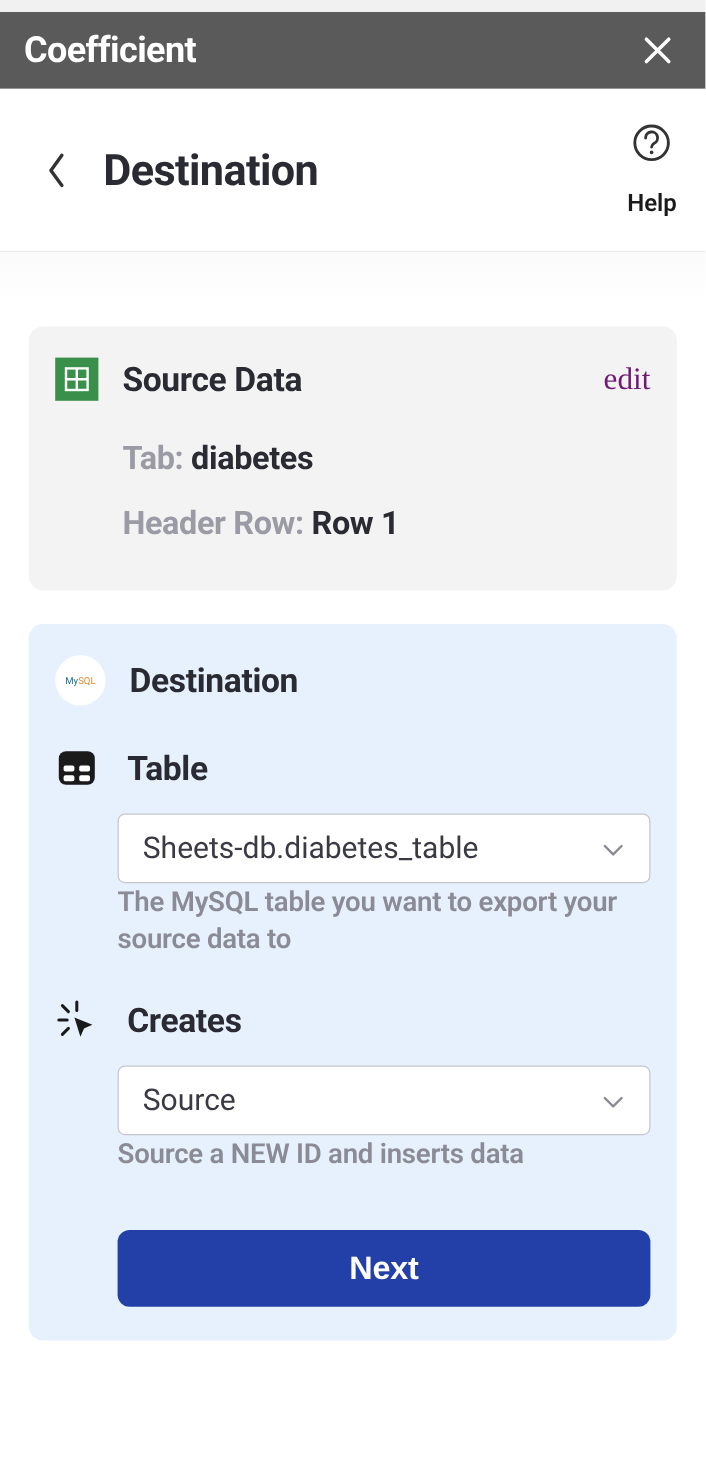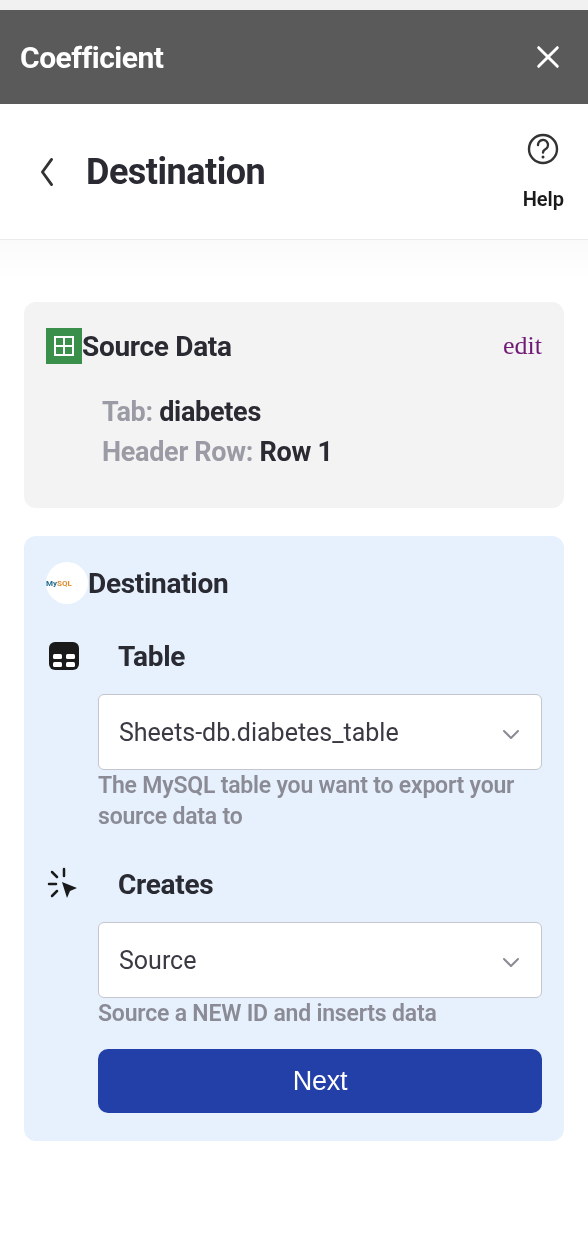--- a/index.html
+++ b/index.html
@@ -20,21 +20,21 @@
     background: #f1f1f1;
   }
 
   .titlebar {
     background: #5a5a5a;
     color: #ffffff;
     display: flex;
     align-items: center;
     justify-content: space-between;
     padding: 16px 20px;
-    height: 94px;
+    height: 64px;
   }
   .titlebar-title {
     font-size: 30px;
     font-weight: 700;
     letter-spacing: -0.5px;
   }
   .close-x {
     font-size: 30px;
     cursor: pointer;
     display: flex;
@@ -117,20 +117,21 @@
   }
 
   .card-header {
     display: flex;
     align-items: center;
     justify-content: space-between;
   }
   .card-header-left {
     display: flex;
     align-items: center;
+    gap: 20px;
   }
   .card-title {
     font-size: 28px;
     font-weight: 700;
     color: #2a2a33;
     letter-spacing: -0.3px;
   }
   .edit-link {
     color: #701a75;
     font-size: 26px;
@@ -153,61 +154,62 @@
     height: 22px;
   }
 
   .mysql-icon {
     width: 42px;
     height: 42px;
     background: #fff;
     border-radius: 50%;
     display: flex;
     align-items: center;
+    justify-content: center;
     flex-shrink: 0;
     font-size: 8px;
-    font-weight: 700;
+    font-weight: 400;
   }
   .mysql-icon .my {
     color: #1e6b8f;
   }
   .mysql-icon .sql {
     color: #e08a2c;
   }
 
   .meta-block {
     padding-left: 56px;
     margin-top: 32px;
   }
   .meta-row {
     font-size: 27px;
     font-weight: 700;
     color: #2a2a33;
-    margin-bottom: 8px;
+    margin-bottom: 22px;
     letter-spacing: -0.3px;
   }
   .meta-row:last-child {
     margin-bottom: 12px;
   }
   .meta-label {
     color: #9b9ba5;
     font-weight: 700;
   }
   .meta-value {
     color: #2a2a33;
     font-weight: 700;
   }
 
   .section {
     margin-top: 34px;
   }
   .section-header {
     display: flex;
     align-items: center;
-    gap: 36px;
+    gap: 24px;
     margin-bottom: 20px;
   }
   .section-icon {
     width: 36px;
     height: 36px;
     display: flex;
     align-items: center;
     justify-content: center;
     flex-shrink: 0;
   }
@@ -235,21 +237,21 @@
     background: #ffffff;
     border: 1px solid #c5c5cc;
     border-radius: 6px;
     padding: 14px 20px;
     font-size: 25px;
     color: #3a3a44;
     display: flex;
     align-items: center;
     justify-content: space-between;
     cursor: pointer;
-    height: 76px;
+    height: 58px;
   }
   .select-field .chev {
     color: #8a8a95;
   }
   .select-field .chev svg {
     width: 20px;
     height: 14px;
     fill: none;
     stroke: #8a8a95;
     stroke-width: 2;
@@ -262,25 +264,25 @@
     line-height: 1.35;
     letter-spacing: -0.2px;
   }
 
   .next-btn {
     background: #2340a8;
     color: #ffffff;
     border: none;
     border-radius: 10px;
     font-size: 27px;
-    font-weight: 400;
+    font-weight: 700;
     height: 64px;
     width: 100%;
     cursor: pointer;
-    margin-top: 20px;
+    margin-top: 48px;
     letter-spacing: -0.2px;
   }
 </style>
 </head>
 <body>
 
 <div class="top-edge"></div>
 
 <div class="titlebar">
   <div class="titlebar-title">Coefficient</div>

